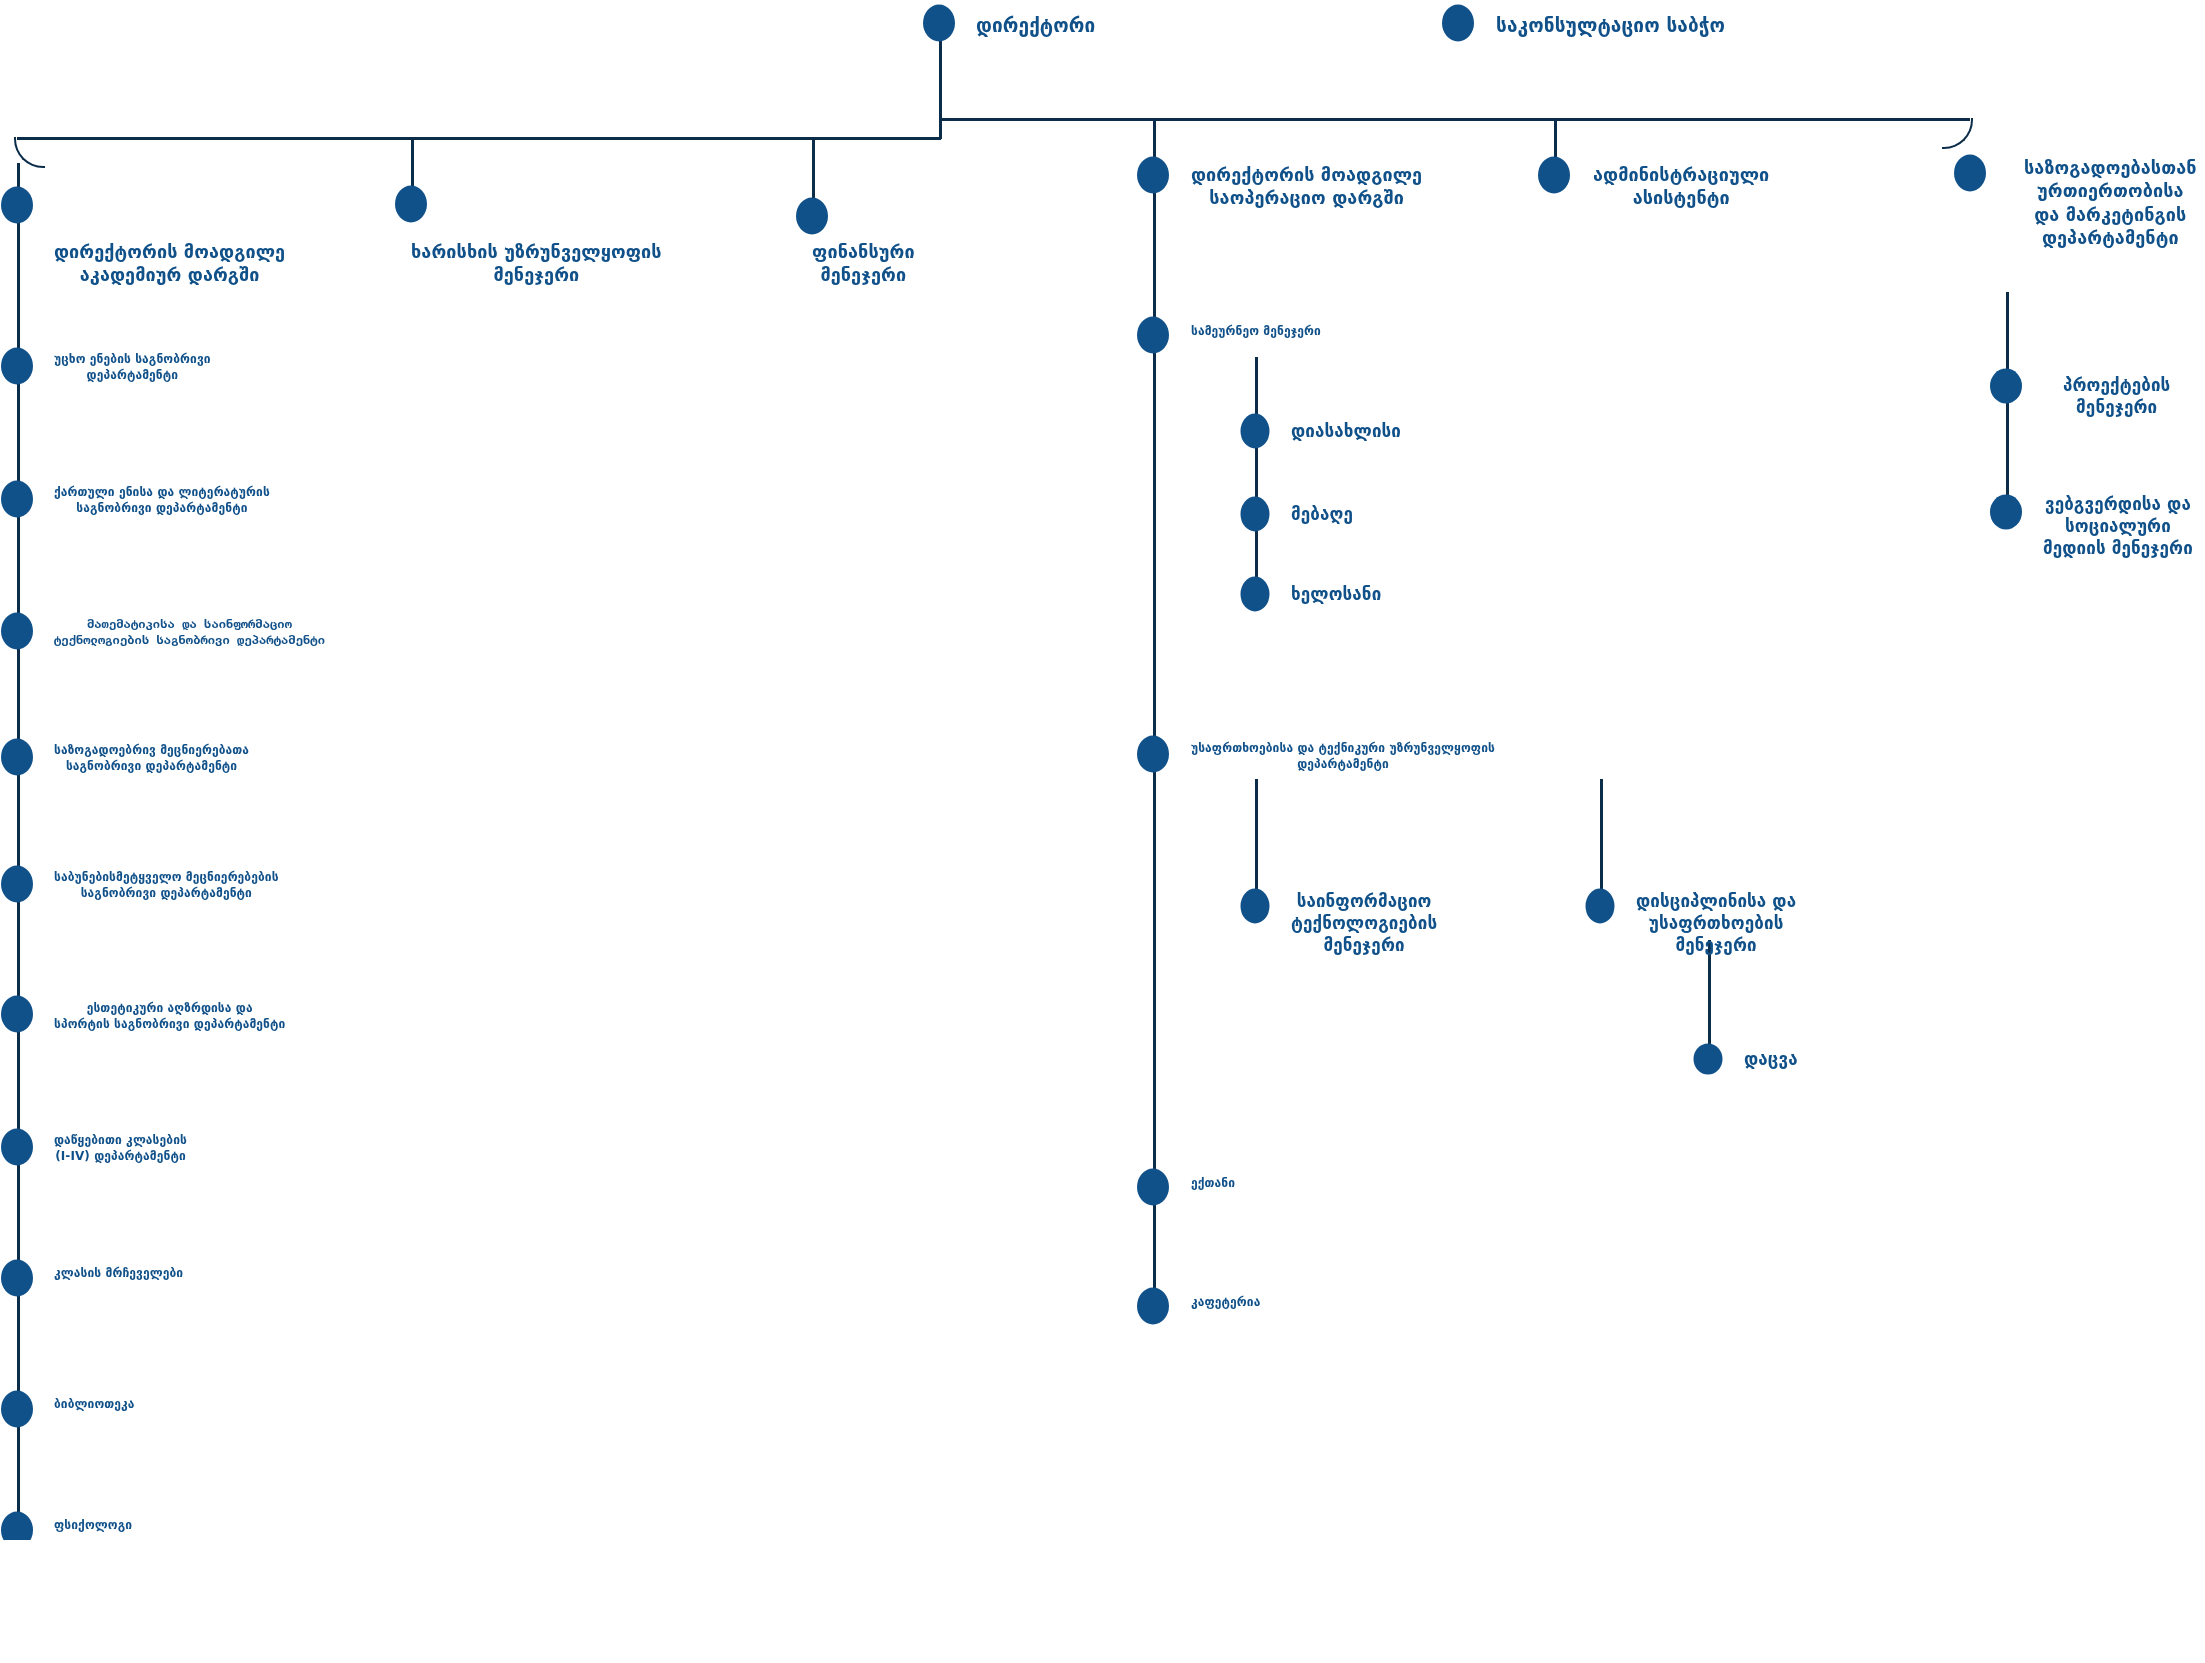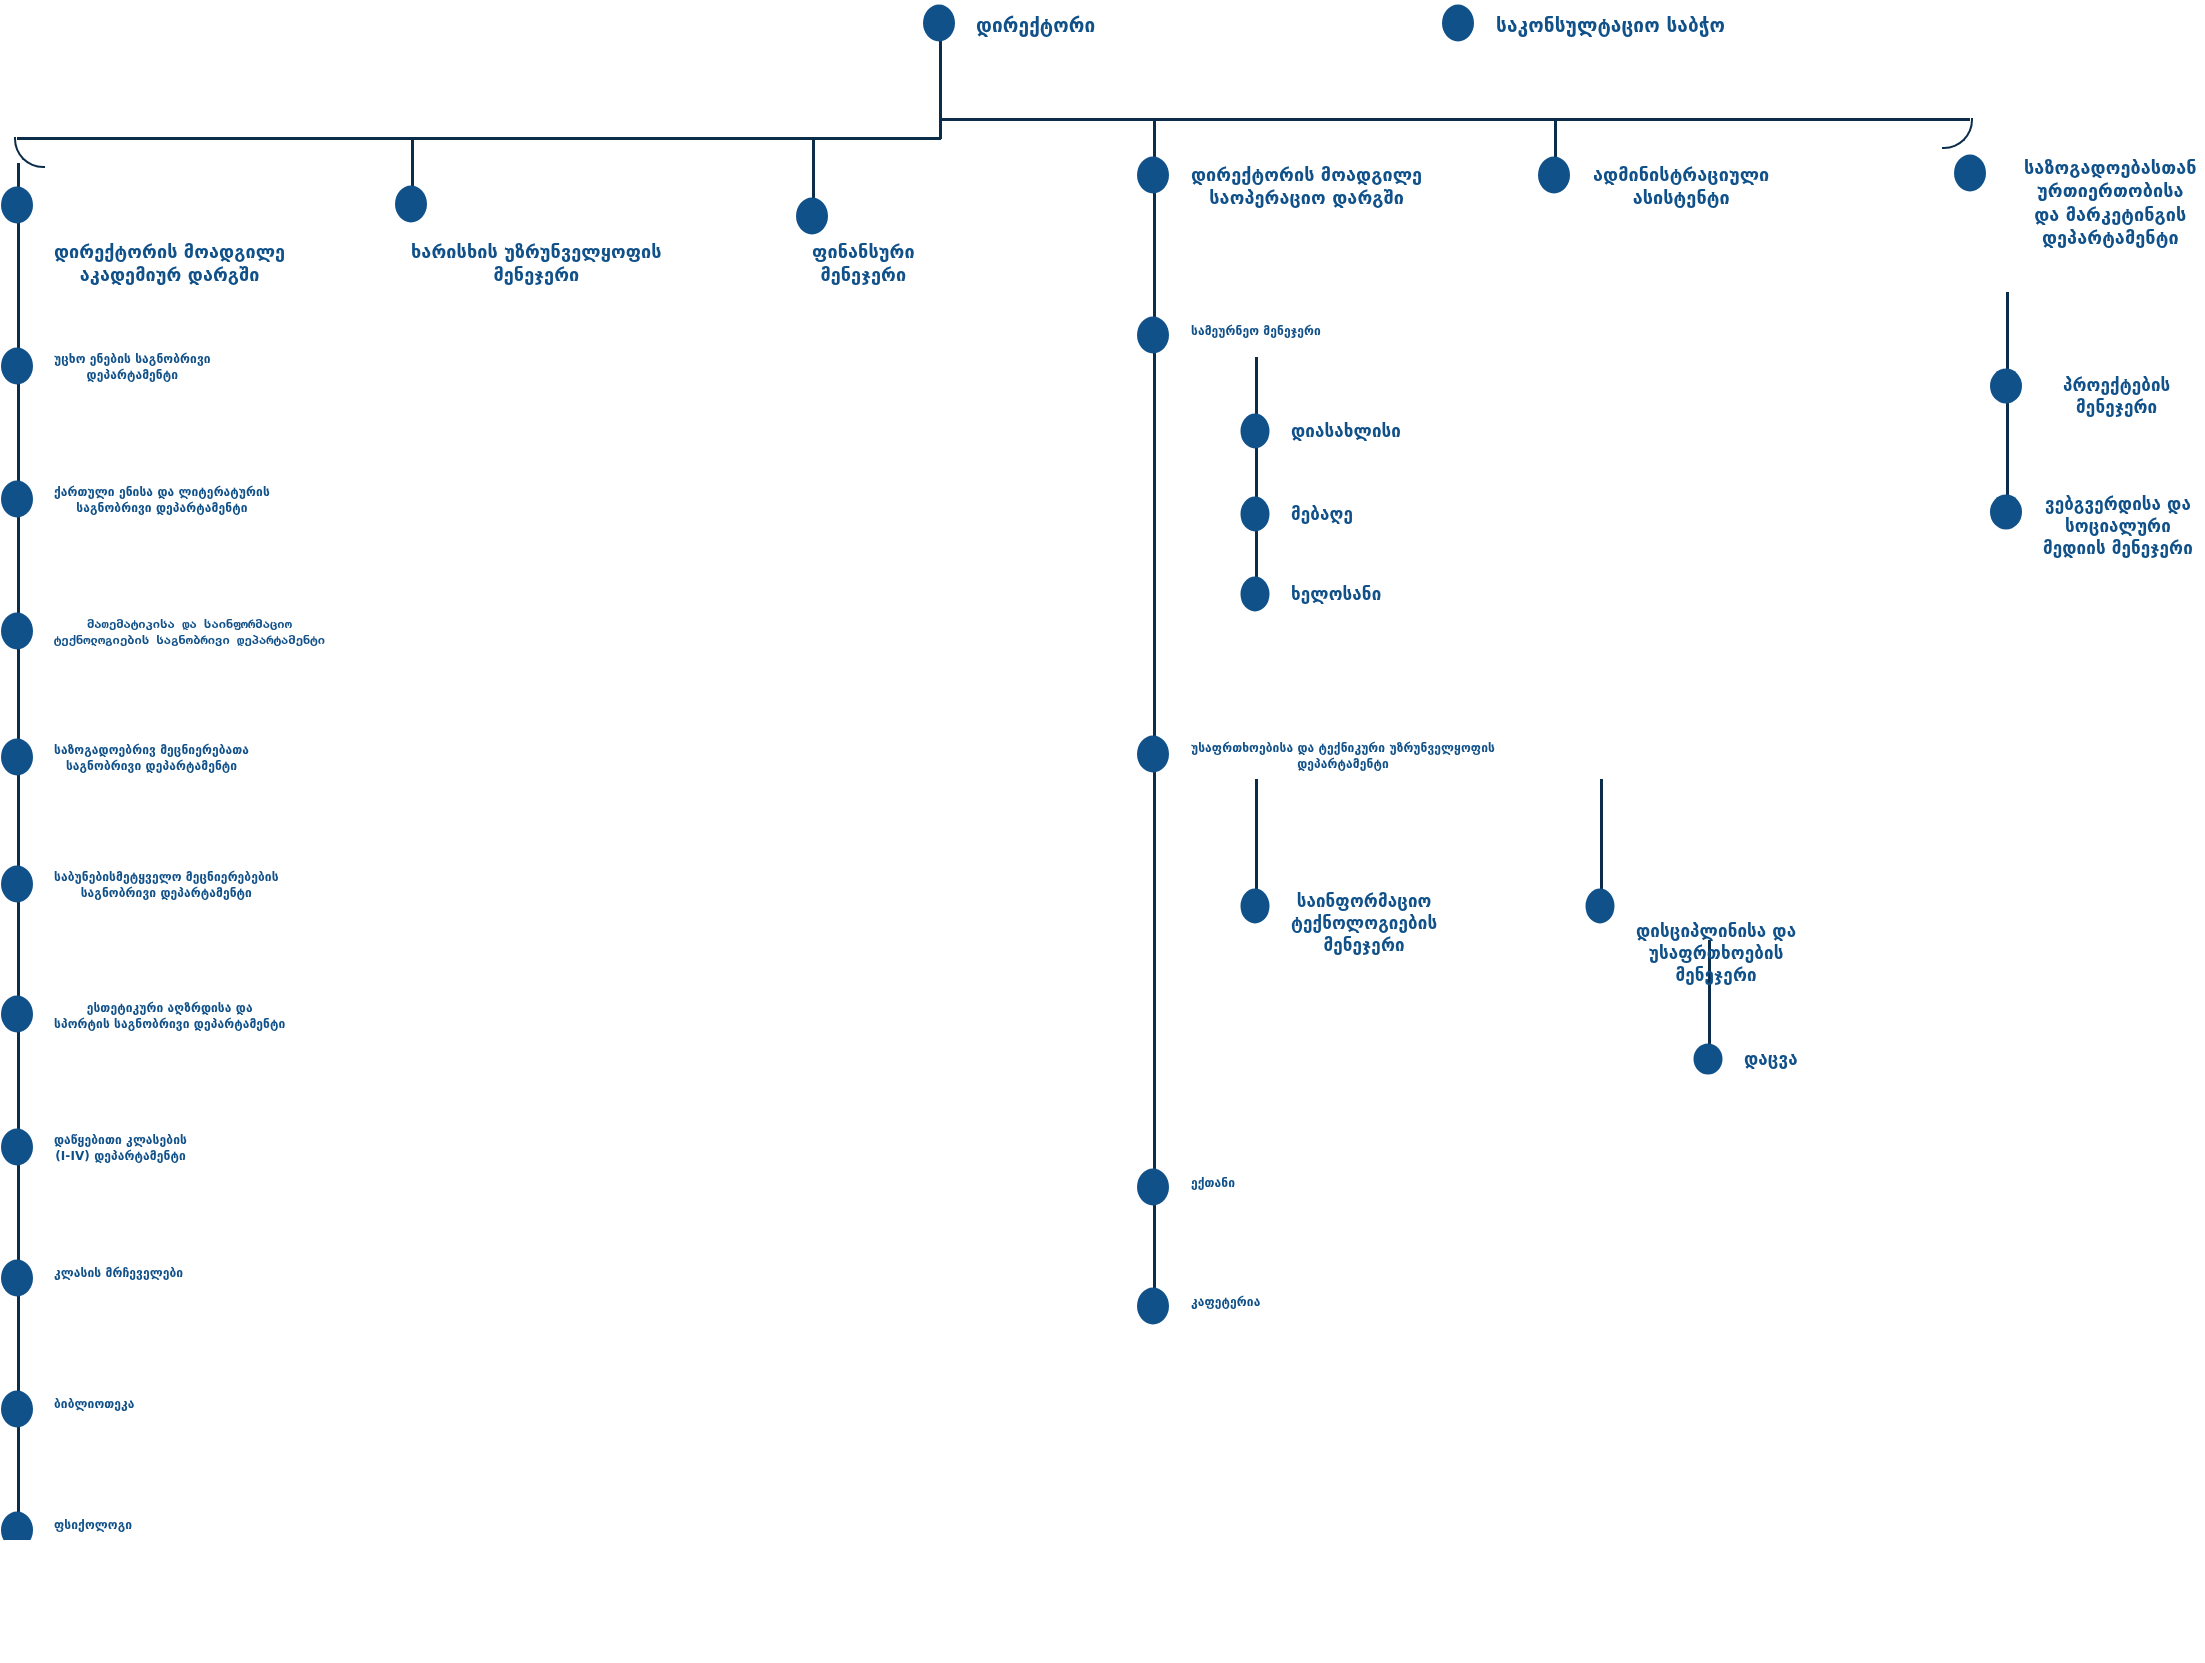--- a/index.html
+++ b/index.html
@@ -169,21 +169,21 @@
   <div class="node" style="left:1153px;top:754px;width:32px;height:37px;"></div>
   <div class="label lv3" style="left:1191px;top:741px;">უსაფრთხოებისა და ტექნიკური უზრუნველყოფის
 დეპარტამენტი</div>
 
   <div class="node" style="left:1255px;top:906px;width:29px;height:35px;"></div>
   <div class="label lv4" style="left:1291px;top:890px;">საინფორმაციო
 ტექნოლოგიების
 მენეჯერი</div>
 
   <div class="node" style="left:1600px;top:906px;width:29px;height:35px;"></div>
-  <div class="label lv4" style="left:1636px;top:920px;">დისციპლინისა და
+  <div class="label lv4" style="left:1636px;top:890px;">დისციპლინისა და
 უსაფრთხოების
 მენეჯერი</div>
 
   <div class="node" style="left:1708px;top:1059px;width:29px;height:31px;"></div>
   <div class="label lv4" style="left:1744px;top:1048px;">დაცვა</div>
 
   <div class="node" style="left:1153px;top:1187px;width:32px;height:37px;"></div>
   <div class="label lv3" style="left:1191px;top:1176px;">ექთანი</div>
 
   <div class="node" style="left:1153px;top:1306px;width:32px;height:37px;"></div>

